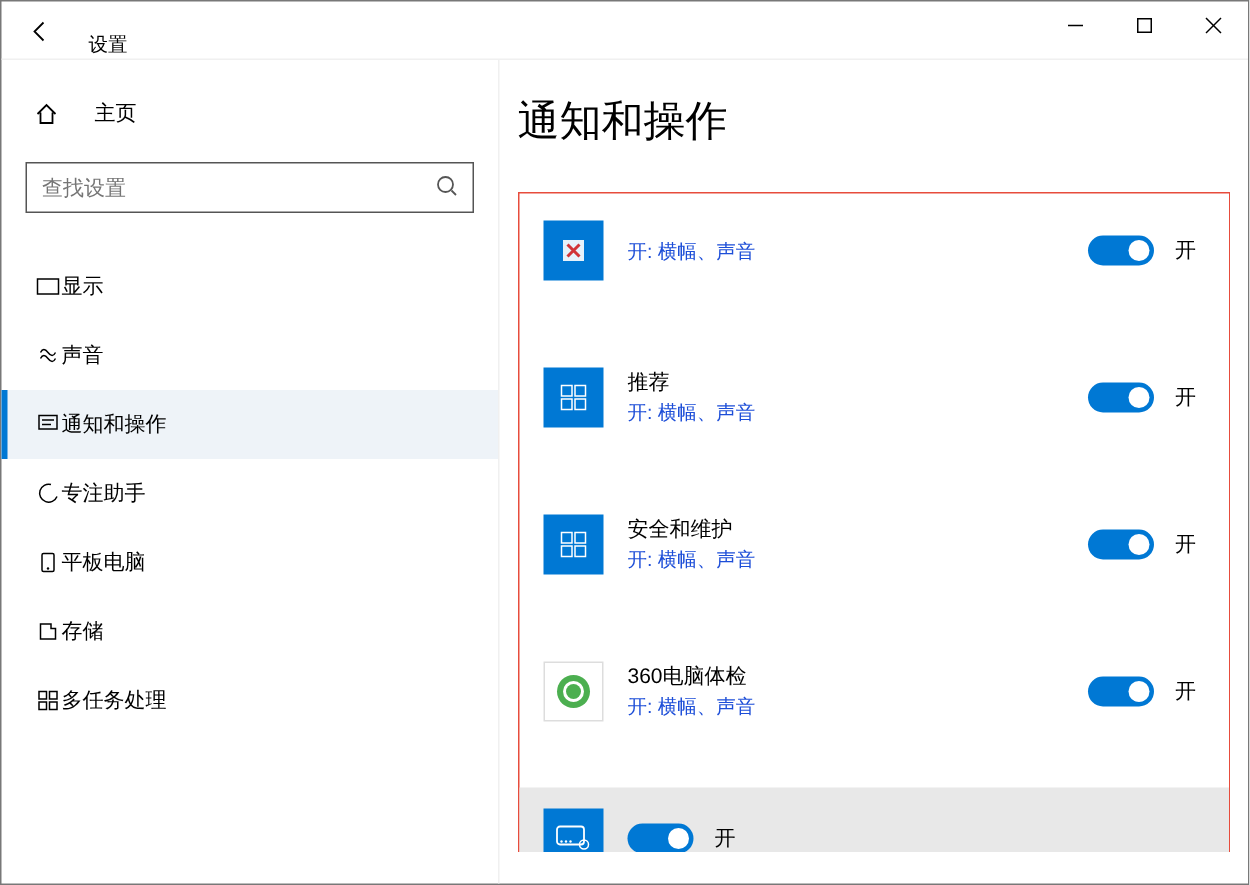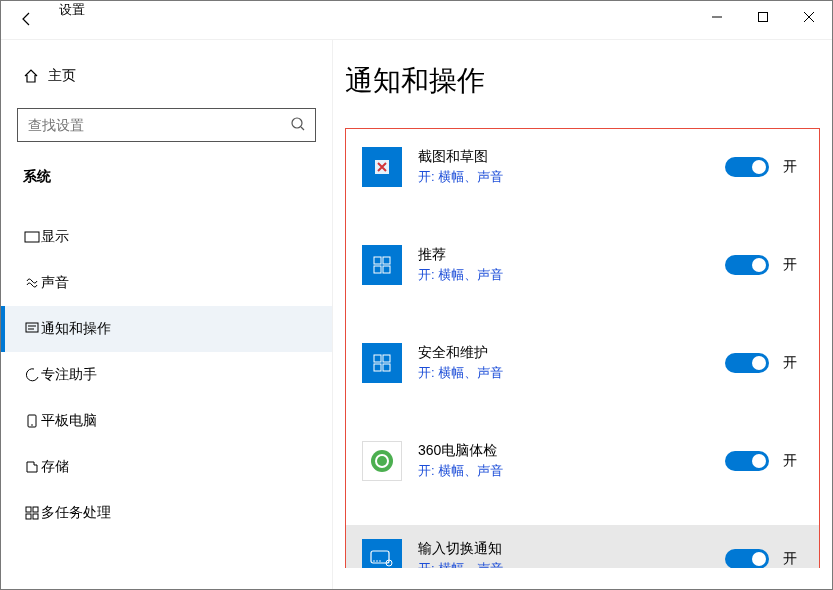--- a/index.html
+++ b/index.html
@@ -1,25 +1,25 @@
 <!DOCTYPE html>
 <html><head>
   <meta charset="utf-8">
   <style>
     * { margin: 0; padding: 0; box-sizing: border-box; font-family: "Microsoft YaHei", "Segoe UI", sans-serif; }
     body { width: 833px; height: 590px; background: #fff; overflow: hidden; }
     .window { width: 100%; height: 100%; border: 1px solid #787878; background: #fff; position: relative; }
-    .titlebar { display: flex; align-items: flex-start; height: 38px; padding-left: 8px; }
+    .titlebar { display: flex; align-items: flex-end; height: 38px; padding-left: 8px; }
     .back-btn { width: 36px; height: 36px; display: flex; align-items: center; justify-content: center; cursor: pointer; }
     .title { font-size: 13px; margin-left: 14px; }
     .win-controls { position: absolute; right: 0; top: 0; display: flex; }
     .win-btn { width: 46px; height: 32px; display: flex; align-items: center; justify-content: center; cursor: pointer; }
     .content { display: flex; height: calc(100% - 38px); border-top: 1px solid #f0f0f0; }
     .sidebar { width: 332px; padding: 16px 0 0 0; border-right: 1px solid #f0f0f0; }
-    .home-row { display: flex; align-items: center; height: 40px; padding-left: 22px; gap: 9px; cursor: pointer; margin-bottom: 12px; }
+    .home-row { display: flex; align-items: center; height: 40px; padding-left: 22px; gap: 24px; cursor: pointer; margin-bottom: 12px; }
     .home-row span { font-size: 14px; }
     .search-wrap { margin: 0 16px 26px 16px; }
     .search { width: 100%; height: 34px; border: 1px solid #555; padding: 0 34px 0 10px; font-size: 14px; background: #fff; }
     .search-box { position: relative; }
     .search-icon { position: absolute; right: 10px; top: 8px; }
     .sys-label { font-size: 14px; font-weight: 600; margin: 0 0 28px 22px; }
     .nav-item { display: flex; align-items: center; height: 46px; padding-left: 22px; cursor: pointer; position: relative; }
     .nav-item.active { background: #eef3f8; }
     .nav-item.active::before { content: ""; position: absolute; left: 0; top: 0; bottom: 0; width: 4px; background: #0078d4; }
     .nav-item .icon { width: 18px; display: flex; justify-content: center; }
@@ -82,21 +82,20 @@
       </div>
       <div class="search-wrap">
         <div class="search-box">
           <input class="search" placeholder="查找设置" style="">
           <svg class="search-icon" width="16" height="16" viewBox="0 0 16 16">
               <circle cx="7" cy="7" r="5" stroke="#555" stroke-width="1.2" fill="none"></circle>
               <line x1="11" y1="11" x2="14" y2="14" stroke="#555" stroke-width="1.2"></line>
             </svg>
         </div>
       </div>
-      <div class="sys-label">系统</div>
       <div id="nav-list">
           <div class="nav-item">
             <span class="icon">
               <svg width="16" height="16" viewBox="0 0 16 16">
                 <rect x="1" y="3" width="14" height="10" stroke="#000" fill="none"></rect>
               </svg>
             </span>
             <span class="label">显示</span>
           </div>
           <div class="nav-item">
@@ -162,21 +161,20 @@
         <div class="highlight-box">
           <div id="apps-in">
               <div class="app-row">
                 <div class="app-icon" style="">
                   <svg width="22" height="22">
                     <rect x="4" y="4" width="14" height="14" fill="#fff" opacity="0.9"></rect>
                     <path d="M7 7 L15 15 M15 7 L7 15" stroke="#d13438" stroke-width="2"></path>
                   </svg>
                 </div>
                 <div class="app-text">
-                  <div class="app-name">截图和草图</div>
                   <div class="app-sub">开: 横幅、声音</div>
                 </div>
                 <div class="toggle">
                   <div class="switch on"></div>
                   <span class="toggle-label">开</span>
                 </div>
               </div>
               <div class="spacer"></div>
               <div class="app-row">
                 <div class="app-icon" style="">
@@ -237,24 +235,20 @@
               <div class="app-row hover">
                 <div class="app-icon" style="">
                   <svg width="24" height="18">
                     <rect x="1" y="1" width="18" height="12" rx="2" stroke="#fff" fill="none" stroke-width="1.2"></rect>
                     <circle cx="4" cy="11" r="0.8" fill="#fff"></circle>
                     <circle cx="7" cy="11" r="0.8" fill="#fff"></circle>
                     <circle cx="10" cy="11" r="0.8" fill="#fff"></circle>
                     <circle cx="19" cy="13" r="3" stroke="#fff" fill="none"></circle>
                   </svg>
                 </div>
-                <div class="app-text">
-                  <div class="app-name">输入切换通知</div>
-                  <div class="app-sub">开: 横幅、声音</div>
-                </div>
                 <div class="toggle">
                   <div class="switch on"></div>
                   <span class="toggle-label">开</span>
                 </div>
               </div>
             </div>
         </div>
 
       </div>
     </div>

